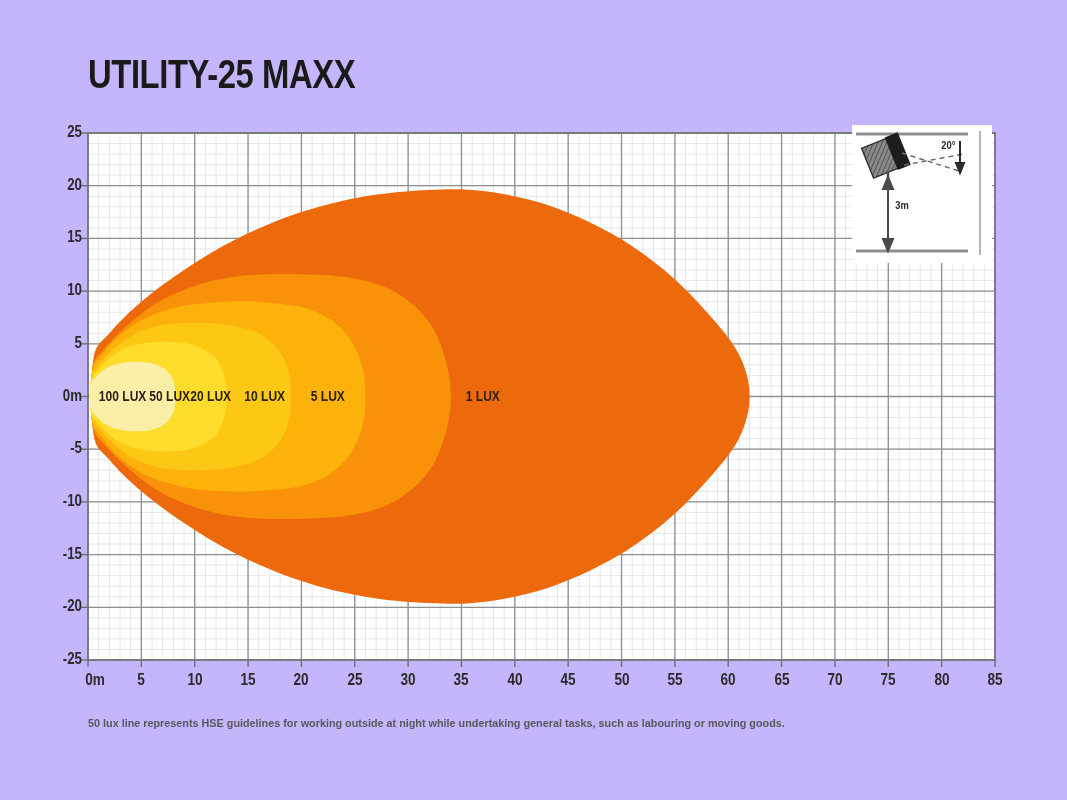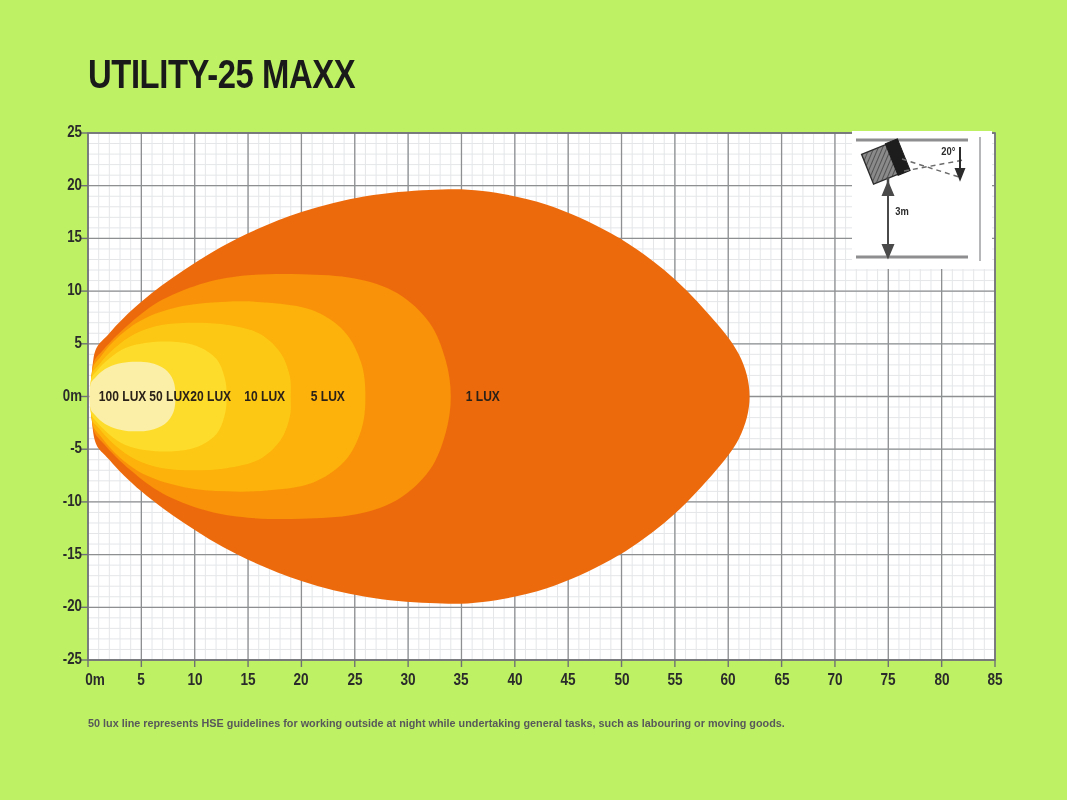--- a/index.html
+++ b/index.html
@@ -10,21 +10,21 @@
   body {
     width: 1067px;
     height: 800px;
     font-family: "Liberation Sans", sans-serif;
     overflow: hidden;
   }
   #page {
     position: relative;
     width: 1067px;
     height: 800px;
-    background: #bef264;
+    background: #c4b5fd;
     text-decoration: underline;
   }
   #title {
     position: absolute;
     left: 88px;
     top: 52px;
     font-family: "Liberation Sans", sans-serif;
     font-weight: 700;
     font-size: 40px;
     letter-spacing: -0.5px;
@@ -96,21 +96,21 @@
     font-weight: 700;
     font-size: 11.5px;
     color: #58585a;
     transform: scaleX(0.94);
     transform-origin: left top;
     white-space: nowrap;
   }
   #inset {
     position: absolute;
     left: 852px;
-    top: 131px;
+    top: 125px;
     width: 140px;
     height: 138px;
     background: #ffffff;
   }
   .inset-text {
     position: absolute;
     font-family: "Liberation Sans", sans-serif;
     font-weight: 700;
     font-size: 11px;
     color: #2b2b2b;

